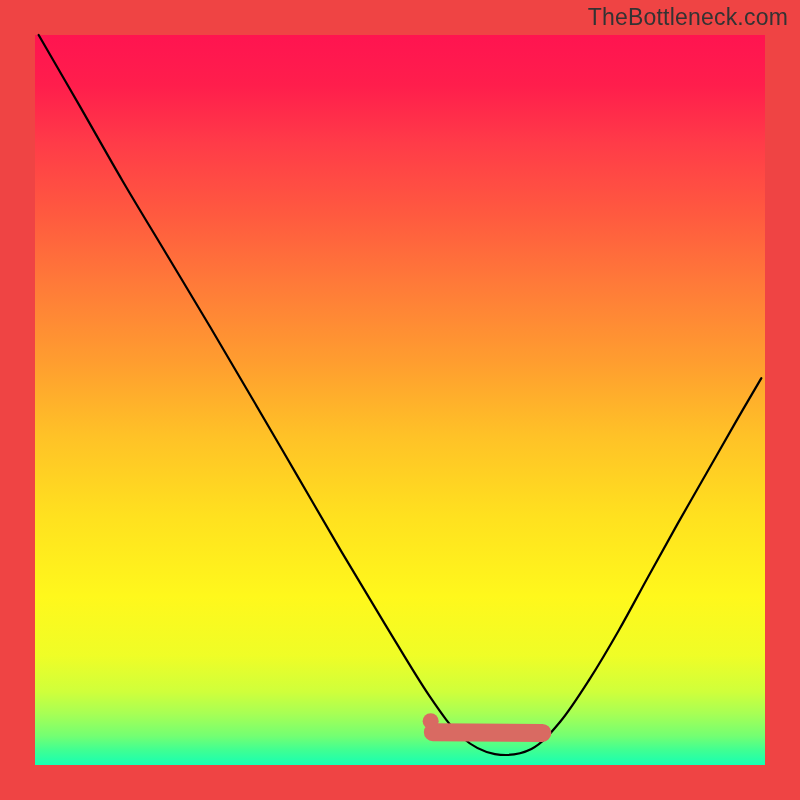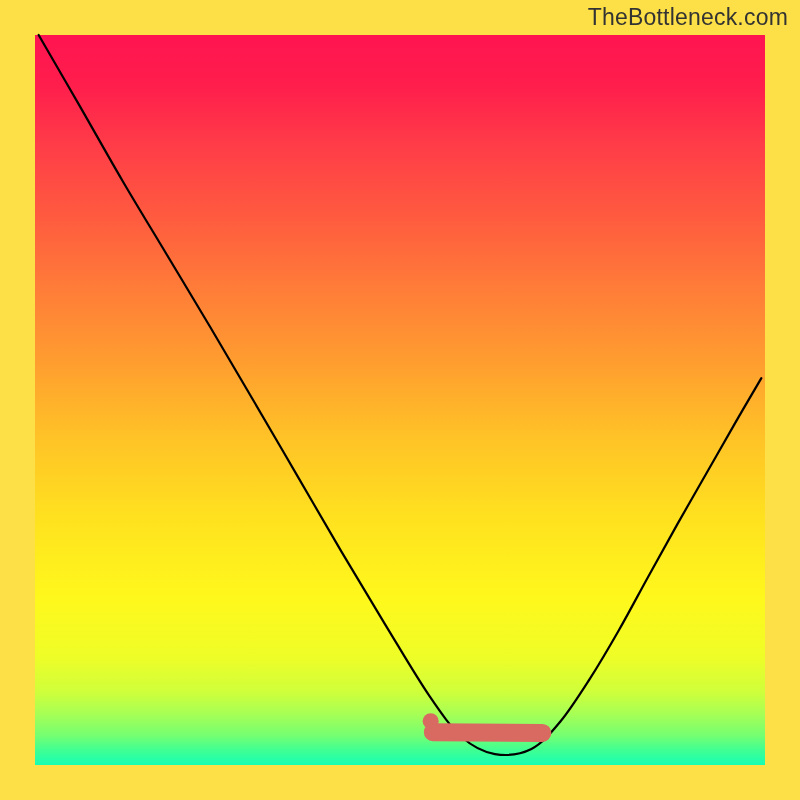--- a/index.html
+++ b/index.html
@@ -8,21 +8,21 @@
     width: 800px;
     height: 800px;
     background: #000;
     overflow: hidden;
     font-family: Arial, Helvetica, sans-serif;
   }
   .frame {
     position: relative;
     width: 800px;
     height: 800px;
-    background: #fde047;
+    background: #ef4444;
   }
   .watermark {
     position: absolute;
     top: 4px;
     right: 12px;
     color: #333;
     font-size: 23px;
     font-weight: 500;
     letter-spacing: 0.2px;
     user-select: none;

